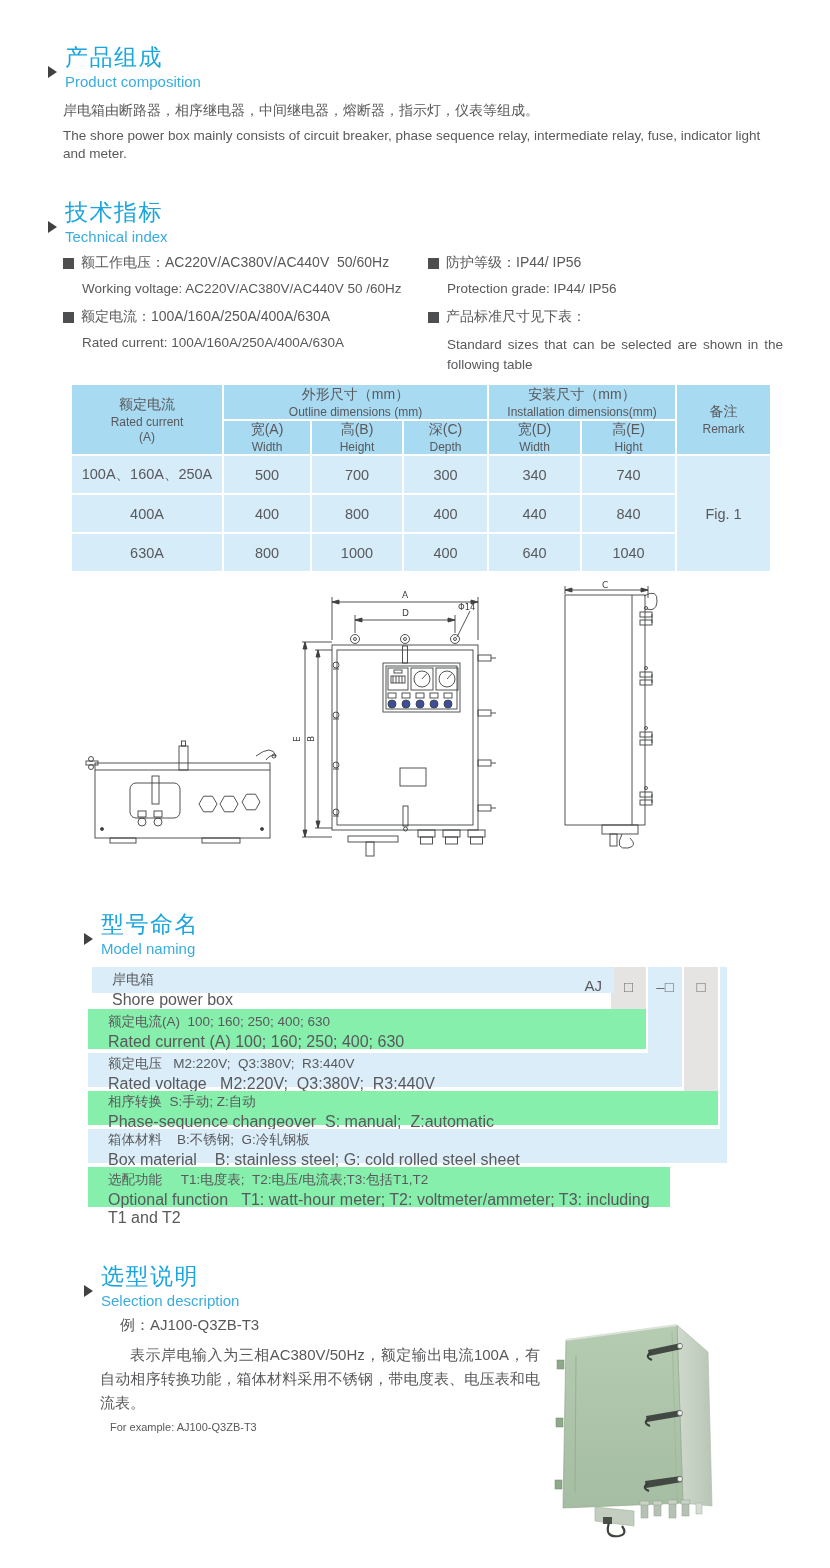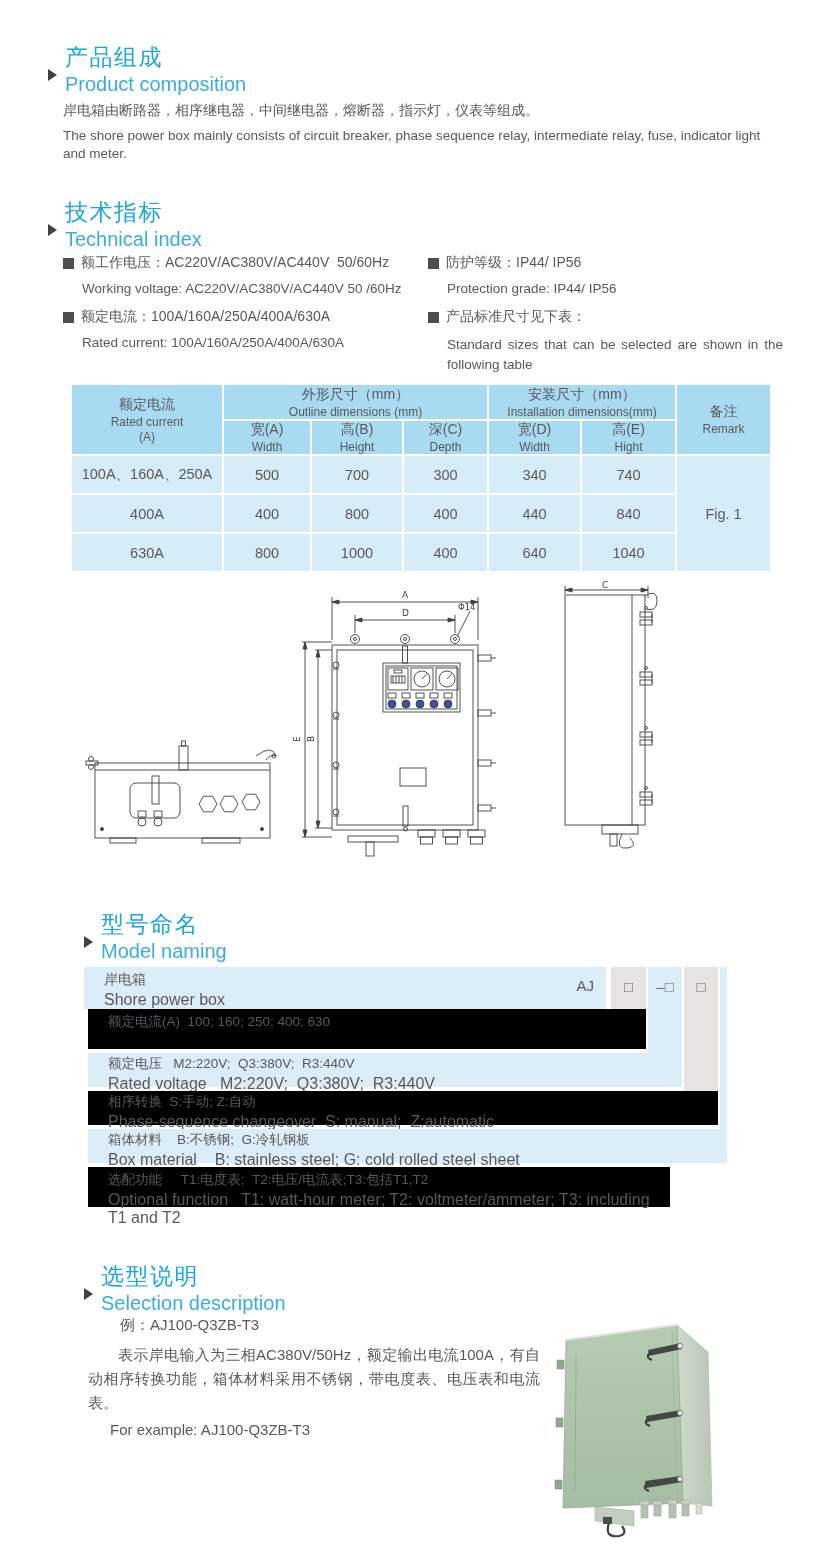--- a/index.html
+++ b/index.html
@@ -5,21 +5,21 @@
   html,body{margin:0;padding:0}
   body{
     width:830px;height:1568px;background:#ffffff;position:relative;overflow:hidden;
     font-family:"Liberation Sans","DejaVu Sans",sans-serif;color:#59595c;
   }
   .abs{position:absolute}
   
   .sec-head{position:absolute;display:flex;gap:8px;align-items:center}
   .tri{width:0;height:0;border-left:9px solid #414042;border-top:6px solid transparent;border-bottom:6px solid transparent;margin-top:9px;flex:none}
   .h-cn{font-size:23px;color:#1ba5dd;letter-spacing:1.5px;line-height:26px}
-  .h-en{font-size:20px;color:#3aacdf;margin-top:3px}
+  .h-en{font-size:15px;color:#3aacdf;margin-top:3px}
   
   .para{position:absolute;font-size:14px;white-space:pre-wrap;line-height:18px}
   .para.en{font-size:13.5px}
   
   .spec{position:absolute;width:355px}
   .spec-cn{font-size:14px;display:flex;align-items:center;gap:7px;white-space:pre}
   .sq{width:11px;height:11px;background:#4d4e50;flex:none}
   .spec-en{font-size:13.5px;margin:9px 0 0 19px;white-space:pre-wrap}
   .spec-en.just{white-space:normal;text-align:justify;width:336px;line-height:20px}
   
@@ -29,32 +29,32 @@
   .dim-table td{background:#d6ecf9;font-size:14.5px}
   .dim-table .cn{font-size:14px}
   .dim-table .en{font-size:12px;margin-top:1px}
   .th1 th{height:34px}
   .th2 th{height:31px}
   .drow td{height:37px}
   
   svg text{font-family:"DejaVu Sans",sans-serif}
   
   .nm-row{position:absolute;background:#daedf8}
-  .nm-row.gray{background:#000000}
+  .nm-row.gray{background:#86efac}
   .nm-l1{font-size:13.5px;padding:4px 0 0 20px;white-space:pre-wrap}
   .nm-l2{font-size:16px;padding:2px 0 0 20px;white-space:pre-wrap}
   .nm-col{position:absolute;background:#daedf8}
   .nm-col.gray{background:#e5e4e2}
   .code{position:absolute;display:flex;align-items:center;justify-content:center;font-size:15px;color:#6d6e71}
   .aj{position:absolute;right:12px;top:10px;font-size:15px;color:#59595c}
   
   .sel{position:absolute;left:88px;top:1316px;width:452px}
   .sel-line-cn{font-size:15px;padding-left:32px;margin:0 0 8px 0}
-  .sel-cn{font-size:15px;line-height:24px;text-align:justify;text-indent:30px;margin:0 0 6px 0}
-  .sel-line-en{font-size:15px;padding-left:22px;margin:0 0 16px 0}
+  .sel-cn{font-size:15px;line-height:24px;text-align:justify;text-indent:30px;margin:0 0 6px 12px}
+  .sel-line-en{font-size:11px;padding-left:22px;margin:0 0 16px 0}
   .sel-en{font-size:13.5px;line-height:23px;text-align:justify;text-indent:22px;margin:0}
 </style>
 </head>
 <body>
 
 <div class="sec-head" style="left:48px;top:44px">
   <span class="tri"></span>
   <div>
     <div class="h-cn">产品组成</div>
     <div class="h-en">Product  composition</div>
@@ -346,31 +346,32 @@
     <div class="h-cn">型号命名</div>
     <div class="h-en">Model naming</div>
   </div>
 </div>
 
 <div class="nm-col gray" style="left:611px;top:967px;width:35px;height:82px"></div>
 <div class="nm-col" style="left:648px;top:967px;width:34px;height:120px"></div>
 <div class="nm-col gray" style="left:684px;top:967px;width:34px;height:158px"></div>
 <div class="nm-col" style="left:720px;top:967px;width:7px;height:196px"></div>
 
-<div class="nm-row" style="left:84px;top:967px;width:522px;height:42px">
+<div class="nm-row" style="left:92px;top:967px;width:522px;height:26px">
   <div class="nm-l1" style="font-size:14px">岸电箱</div>
   <div class="nm-l2">Shore power box</div>
   <span class="aj">AJ</span>
 </div>
 <div class="code" style="left:611px;top:967px;width:35px;height:38px">□</div>
 <div class="code" style="left:648px;top:967px;width:34px;height:38px">–□</div>
 <div class="code" style="left:684px;top:967px;width:34px;height:38px">□</div>
 
 <div class="nm-row gray" style="left:88px;top:1009px;width:558px;height:40px">
   <div class="nm-l1">额定电流(A)  100; 160; 250; 400; 630</div>
+  <div class="nm-l2">Rated current (A) 100; 160; 250; 400; 630</div>
 </div>
 <div class="nm-row" style="left:88px;top:1053px;width:594px;height:34px">
   <div class="nm-l1" style="padding-top:2px">额定电压   M2:220V;  Q3:380V;  R3:440V</div>
   <div class="nm-l2">Rated voltage   M2:220V;  Q3:380V;  R3:440V</div>
 </div>
 <div class="nm-row gray" style="left:88px;top:1091px;width:630px;height:34px">
   <div class="nm-l1" style="padding-top:2px">相序转换  S:手动; Z:自动</div>
   <div class="nm-l2">Phase-sequence changeover  S: manual;  Z:automatic</div>
 </div>
 <div class="nm-row" style="left:88px;top:1129px;width:639px;height:34px">

